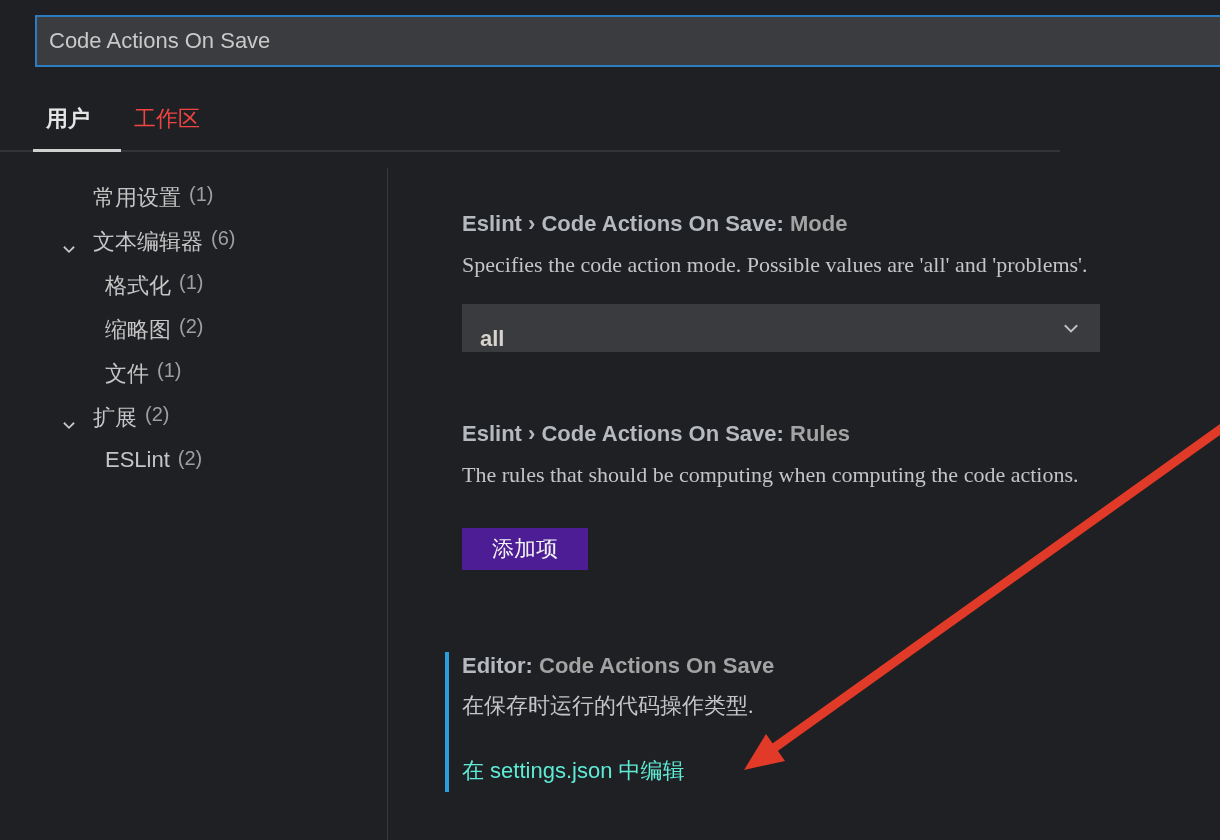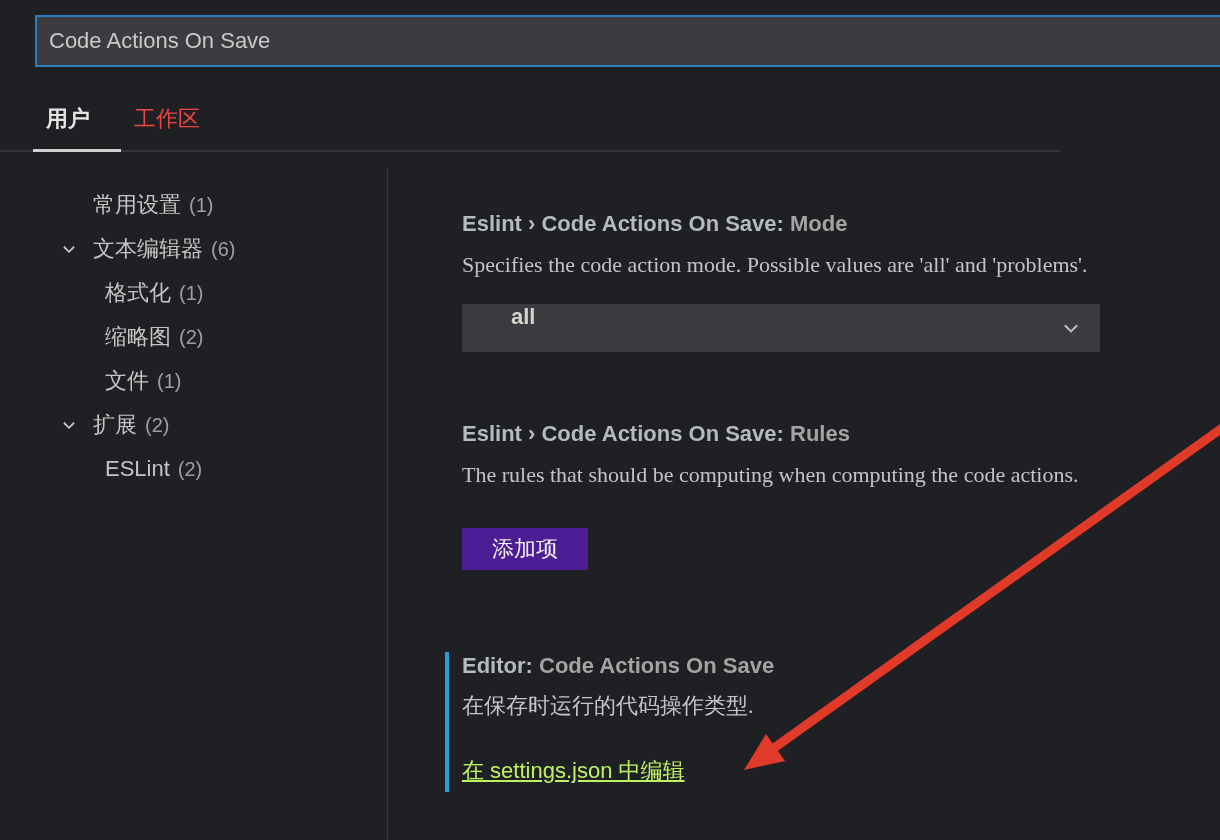--- a/index.html
+++ b/index.html
@@ -58,21 +58,21 @@
     position: absolute;
     left: 387px; top: 168px;
     width: 1px; height: 672px;
     background: #39393d;
   }
   .toc { position: absolute; left: 0; top: 183px; width: 386px; }
   .toc-row {
     position: relative;
     height: 44px;
     display: flex;
-    align-items: center;
+    align-items: flex-start;
     font-size: 22px;
     color: #c5c5c5;
     cursor: pointer;
     white-space: nowrap;
   }
   .toc-row .label-1 { margin-left: 93px; }
   .toc-row .label-2 { margin-left: 105px; }
   .toc-row .count { margin-left: 8px; color: #9d9fa3; font-size: 20px; }
   .toc-chevron {
     position: absolute;
@@ -98,23 +98,22 @@
     white-space: nowrap;
     font-family: Liberation Serif, serif;
   }
 
   .dropdown {
     position: absolute;
     left: 462px; top: 304px;
     width: 638px; height: 48px;
     background: #3a3b3e;
     display: flex;
-    align-items: flex-start;
-    cursor: pointer;
-    padding-left: 31px;
+    align-items: flex-end;
+    cursor: pointer;
   }
   .dropdown .dropdown-value {
     margin-left: 18px;
     font-size: 22px;
     font-weight: 700;
     color: #d6d3cd;
   }
   .dropdown .dd-chevron {
     position: absolute;
     right: 18px; top: 13px;
@@ -137,22 +136,21 @@
   .modified-bar {
     position: absolute;
     left: 445px; top: 652px;
     width: 4px; height: 140px;
     background: #2b9ddb;
   }
   .settings-json-link {
     position: absolute;
     left: 462px; top: 756px;
     font-size: 22px;
-    color: #bef264;
-    text-decoration: underline;
+    color: #5eead4;
     white-space: nowrap;
     cursor: pointer;
   }
 
   
   .annotation-layer {
     position: absolute;
     left: 0; top: 0;
     width: 1220px; height: 840px;
     pointer-events: none;

